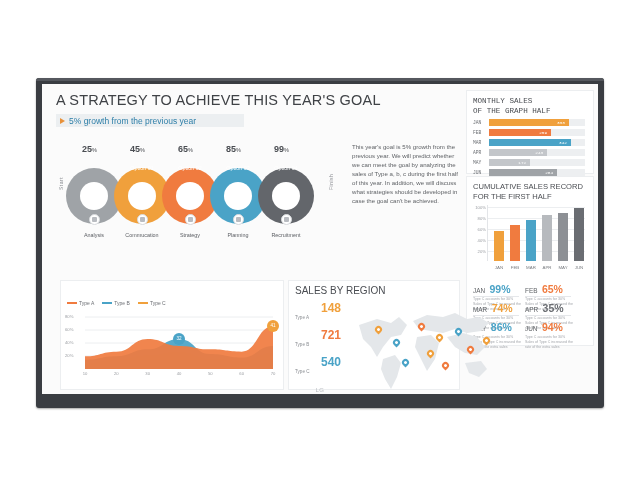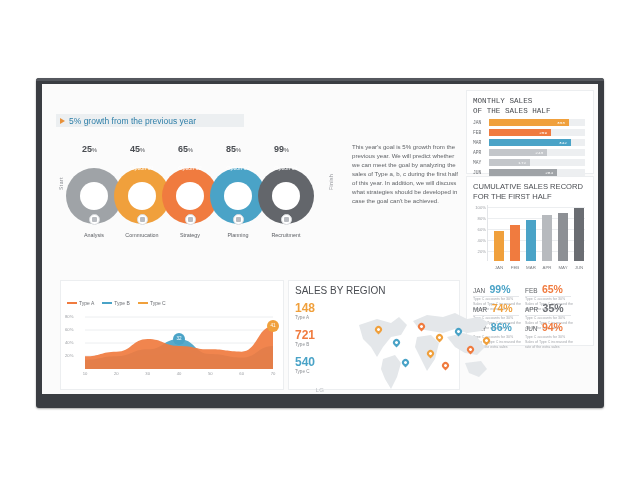--- a/index.html
+++ b/index.html
@@ -55,21 +55,21 @@
   .gl{position:absolute;left:0;right:0;height:1px;background:#eceef0;}
   .vbar{position:absolute;bottom:0;width:10px;}
   .vcat{position:absolute;bottom:-9px;width:16px;text-align:center;font-size:4.4px;color:#7b7e83;}
 
   
   .legend{position:absolute;display:flex;gap:8px;}
   .lg{display:flex;align-items:center;gap:2px;font-size:5px;color:#6c6f74;}
   .lgdot{width:10px;height:2.5px;display:inline-block;}
 
   
-  .bigstat{font-size:12px;font-weight:bold;}
+  .bigstat{font-size:12px;font-weight:bold;text-align:right;}
   .bigsub{font-size:4.6px;color:#8b8e93;}
   .map{position:absolute;left:58px;top:22px;width:154px;height:90px;}
   .pin{position:absolute;width:7px;height:7px;border-radius:50% 50% 50% 0;transform:rotate(-45deg);}
   .pin i{position:absolute;left:2px;top:2px;width:3px;height:3px;border-radius:50%;background:#fff;font-style:normal;}
 
   
   .pcell{position:absolute;width:48%;}
   .pcell .mon{font-size:6.4px;color:#5f6266;}
   .pcell .val{font-size:10.5px;font-weight:bold;}
   .pcell .dsc{font-size:3.6px;color:#a3a6ab;line-height:5px;}
@@ -78,20 +78,21 @@
 </head>
 <body>
 
 <div id="screen">
 
   <div class="bezel">
     <div class="screenarea">
 
       <div class="slide">
 
+        <div class="title">A STRATEGY TO ACHIEVE THIS YEAR'S GOAL</div>
         <div class="subbar">
           <span class="tri"></span>
           <span class="txt">5% growth from the previous year</span>
         </div>
 
         <div class="chain">
           <div class="endcap" style="left:-2px;transform:rotate(-90deg);transform-origin:left top;">Start</div>
           <div class="endcap" style="left:268px;transform:rotate(-90deg);transform-origin:left top;">Finish</div>
           <div id="chain-steps">
               <div class="ring" style="left: 6px; background: rgb(159, 163, 167);">
@@ -138,21 +139,21 @@
                 <i></i>
               </div>
               <div class="stepname" style="left: 196px;">Recruitment</div>
             </div>
         </div>
 
         <div class="paratext">This year's goal is 5% growth from the previous year. We will predict whether we can meet the goal by analyzing the sales of Type a, b, c during the first half of this year. In addition, we will discuss what strategies should be developed in case the goal can't be achieved.</div>
 
         <div class="card" style="left:424px;top:6px;width:126px;height:82px;border:1px solid #eceef0;font-family:Liberation Mono, monospace;">
           <div class="cardtitle" style="position:absolute;left:6px;top:5px;">MONTHLY SALES</div>
-          <div class="cardtitle" style="position:absolute;left:6px;top:15px;">OF THE SALES HALF</div>
+          <div class="cardtitle" style="position:absolute;left:6px;top:15px;">OF THE GRAPH HALF</div>
           <div id="hbars" style="position:absolute;left:6px;top:28px;right:6px;">
               <div class="hbrow">
                 <span class="hblabel">JAN</span>
                 <span class="hbtrack">
                   <span class="hbfill" style="width:83.25%;background:#f0a03c"></span>
                   <span class="hbval" style="left:calc(83.25% - 12px)">333</span>
                 </span>
               </div>
               <div class="hbrow">
                 <span class="hblabel">FEB</span>

